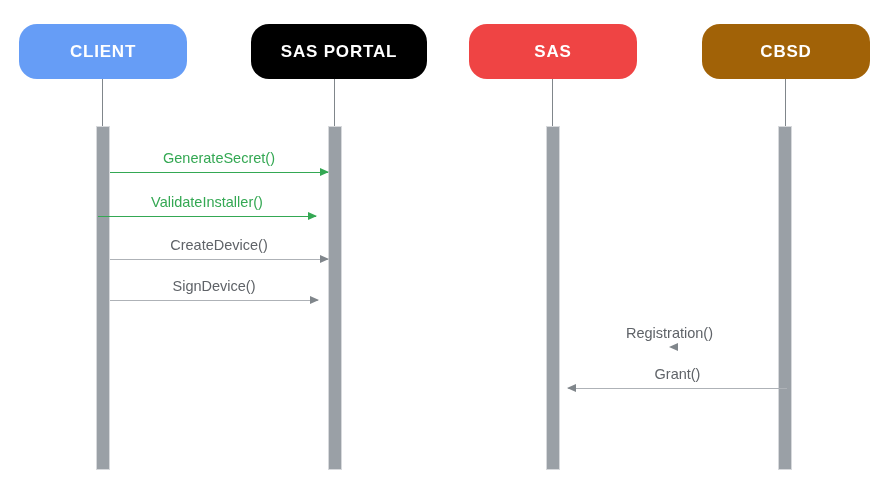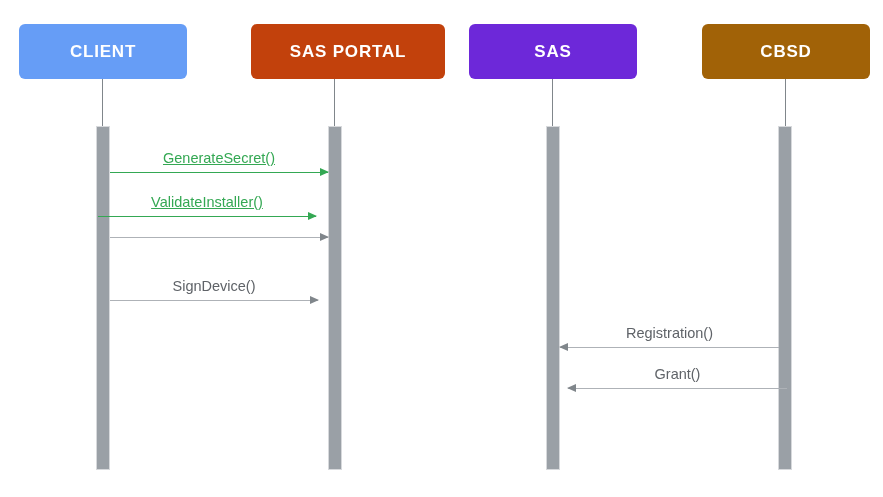--- a/index.html
+++ b/index.html
@@ -2,27 +2,27 @@
 <html><head>
 <meta charset="utf-8">
 <style>
   html, body { margin:0; padding:0; background:#ffffff; }
   body { font-family:"Liberation Sans", sans-serif; }
   .canvas {
     position:relative; width:883px; height:497px; background:#ffffff; overflow:hidden;
   }
   
   .actor {
-    position:absolute; top:24px; height:55px; border-radius:6px;
+    position:absolute; top:24px; height:55px; border-radius:18px;
     display:flex; align-items:center; justify-content:center;
     color:#ffffff; font-weight:bold; font-size:17px; letter-spacing:0.8px;
   }
   .actor-client     { left:19px;  width:168px; background:#669DF6; }
-  .actor-sas-portal { left:251px; width:194px; background:#c2410c; }
-  .actor-sas        { left:469px; width:168px; background:#6d28d9; }
+  .actor-sas-portal { left:251px; width:176px; background:#000000; }
+  .actor-sas        { left:469px; width:168px; background:#ef4444; }
   .actor-cbsd       { left:702px; width:168px; background:#a16207; }
 
   
   .stem { position:absolute; top:79px; height:47px; width:1px; background:#80868B; }
   .stem-client     { left:102px; }
   .stem-sas-portal { left:334px; }
   .stem-sas        { left:552px; }
   .stem-cbsd       { left:785px; }
 
   
@@ -39,35 +39,35 @@
   .msg { position:absolute; display:flex; flex-direction:column; }
   .msg .lbl { text-align:center; font-size:14.5px; line-height:17px; margin-bottom:5px; white-space:nowrap; }
   .msg .line { position:relative; height:1px; }
   .head {
     position:absolute; top:-4px; width:0; height:0;
     border-top:4px solid transparent; border-bottom:4px solid transparent;
   }
   .head-right { right:-1px; border-left:9px solid; }
   .head-left  { left:-1px;  border-right:9px solid; }
 
-  .msg-green .lbl  { color:#34A853;text-decoration:underline; }
+  .msg-green .lbl  { color:#34A853; }
   .msg-green .line { background:#34A853; }
   .msg-green .head-right { border-left-color:#34A853; }
 
   .msg-gray .lbl  { color:#5F6368; }
   .msg-gray .line { background:#AEB2B7; }
   .msg-gray .head-right { border-left-color:#80868B; }
   .msg-gray .head-left  { border-right-color:#80868B; }
 
   
   .m0 { left:110px; width:218px; top:150px; }
   .m1 { left:98px; width:218px; top:194px; }
   .m2 { left:110px; width:218px; top:237px; }
   .m3 { left:110px; width:208px; top:278px; }
-  .m4 { left:560px; width:219px; top:325px; }
+  .m4 { left:560px; width:219px; top:325px;align-items:center; }
   .m5 { left:568px; width:219px; top:366px; }
 </style>
 </head>
 <body>
 
 <div class="canvas">
 
   <div class="actor actor-client">
     <span>CLIENT</span>
   </div>
@@ -97,20 +97,21 @@
         <i class="head head-right"></i>
       </div>
   </div>
   <div class="msg msg-green m1">
     <div class="lbl">ValidateInstaller()</div>
     <div class="line">
         <i class="head head-right"></i>
       </div>
   </div>
   <div class="msg msg-gray m2">
+    <div class="lbl">CreateDevice()</div>
     <div class="line">
         <i class="head head-right"></i>
       </div>
   </div>
   <div class="msg msg-gray m3">
     <div class="lbl">SignDevice()</div>
     <div class="line">
         <i class="head head-right"></i>
       </div>
   </div>

